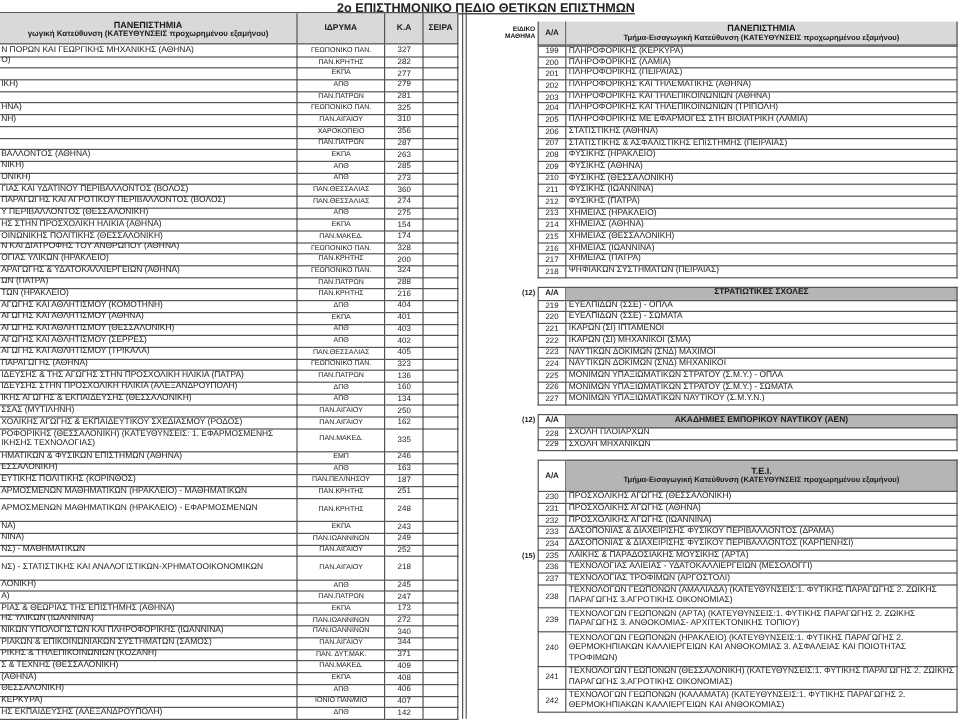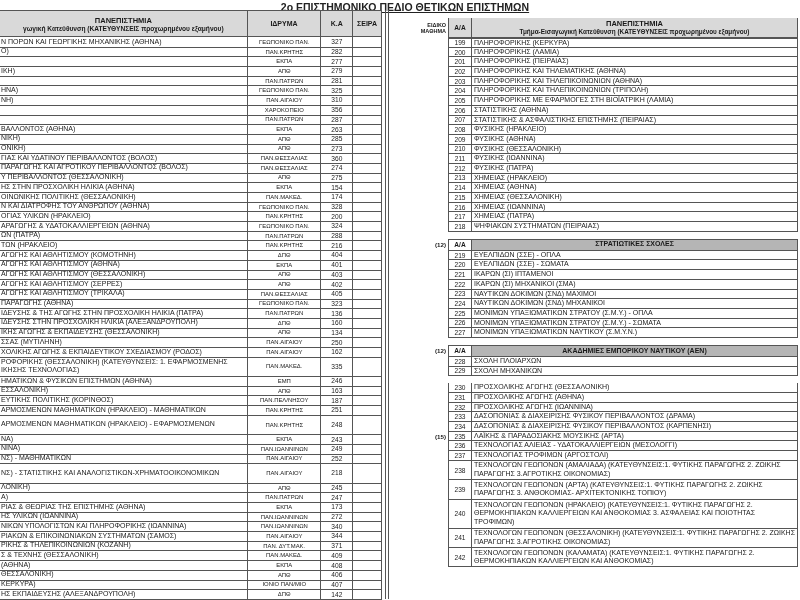--- a/index.html
+++ b/index.html
@@ -582,20 +582,28 @@
           <div class="rgutter"></div>
           <div class="raa">228</div>
           <div class="rdept">ΣΧΟΛΗ ΠΛΟΙΑΡΧΩΝ</div>
         </div>
         <div class="rrow" style="height: 9.7px;">
           <div class="rgutter"></div>
           <div class="raa">229</div>
           <div class="rdept">ΣΧΟΛΗ ΜΗΧΑΝΙΚΩΝ</div>
         </div>
         <div class="rgap" style="height: 7px;"></div>
+        <div class="rrow seg-start tei-row" style="height: 27px;">
+          <div class="rgutter"></div>
+          <div class="raa">Α/Α</div>
+          <div class="rdept">
+            <div class="tei-t1">Τ.Ε.Ι.</div>
+            <div class="tei-t2">Τμήμα-Εισαγωγική Κατεύθυνση (ΚΑΤΕΥΘΥΝΣΕΙΣ προχωρημένου εξαμήνου)</div>
+          </div>
+        </div>
         <div class="rrow" style="height: 9.7px;">
           <div class="rgutter"></div>
           <div class="raa">230</div>
           <div class="rdept">ΠΡΟΣΧΟΛΙΚΗΣ ΑΓΩΓΗΣ  (ΘΕΣΣΑΛΟΝΙΚΗ)</div>
         </div>
         <div class="rrow" style="height: 9.7px;">
           <div class="rgutter"></div>
           <div class="raa">231</div>
           <div class="rdept">ΠΡΟΣΧΟΛΙΚΗΣ ΑΓΩΓΗΣ (ΑΘΗΝΑ)</div>
         </div>

